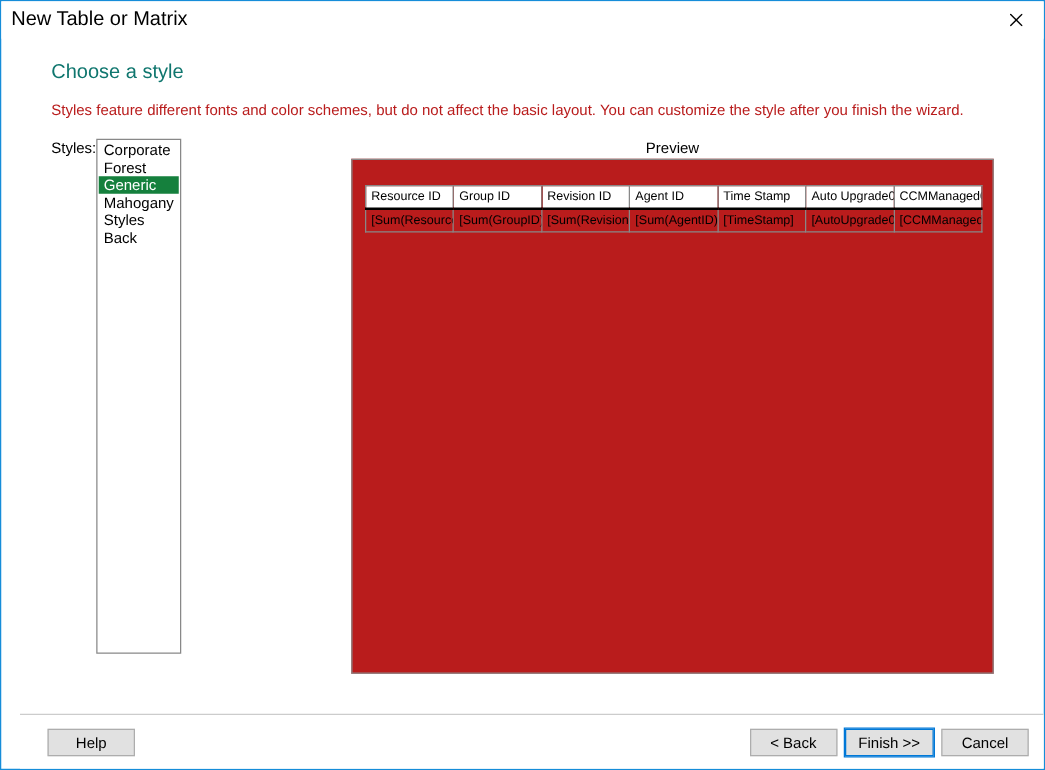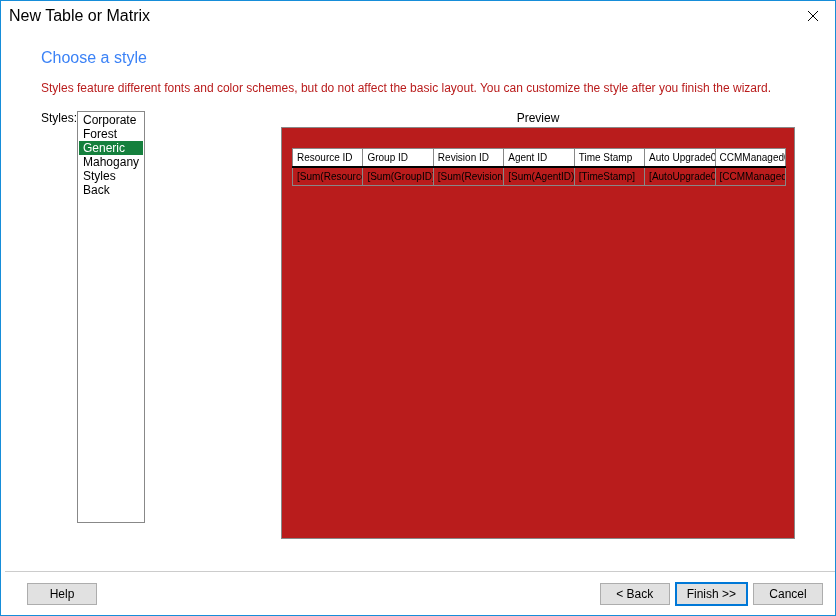--- a/index.html
+++ b/index.html
@@ -39,21 +39,21 @@
       cursor: pointer;
     }
     .titlebar-close svg {
       width: 10px;
       height: 10px;
     }
     .content {
       padding: 10px 40px 0 40px;
     }
     .page-heading {
-      color: #3b82f6;
+      color: #0f766e;
       font-size: 16px;
       font-weight: normal;
       margin-top: 8px;
       margin-bottom: 14px;
     }
     .page-desc {
       font-size: 12px;
       color: #b91c1c;
       margin-bottom: 16px;
     }
@@ -121,21 +121,21 @@
       overflow: hidden;
       height: 18px;
     }
     .preview-table thead th {
       background: #fff;
       border-bottom: 2px solid #000;
     }
     .footer {
       position: absolute;
       bottom: 0;
-      left: 4px;
+      left: 15px;
       right: 0;
       border-top: 1px solid #ccc;
       height: 44px;
       display: flex;
       align-items: center;
       padding: 0 12px;
       background: #fff;
     }
     .footer-spacer {
       flex: 1;

